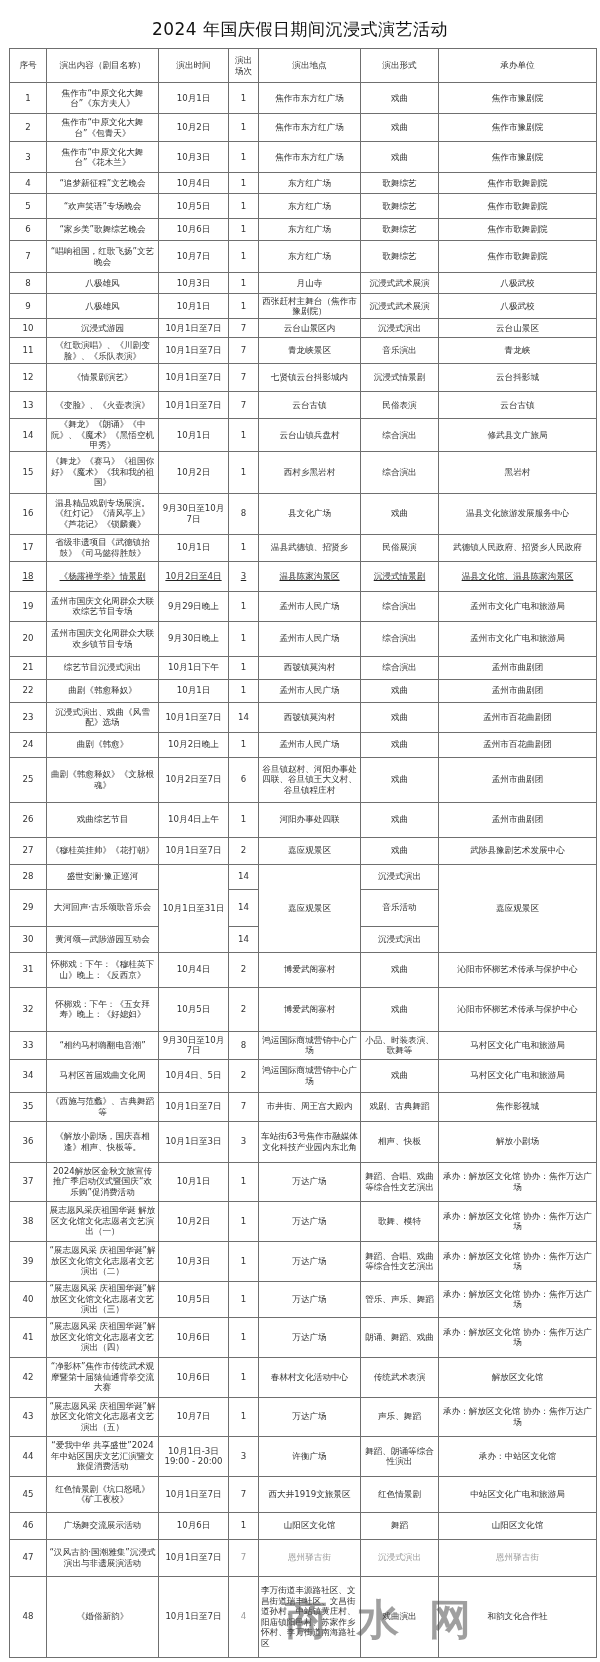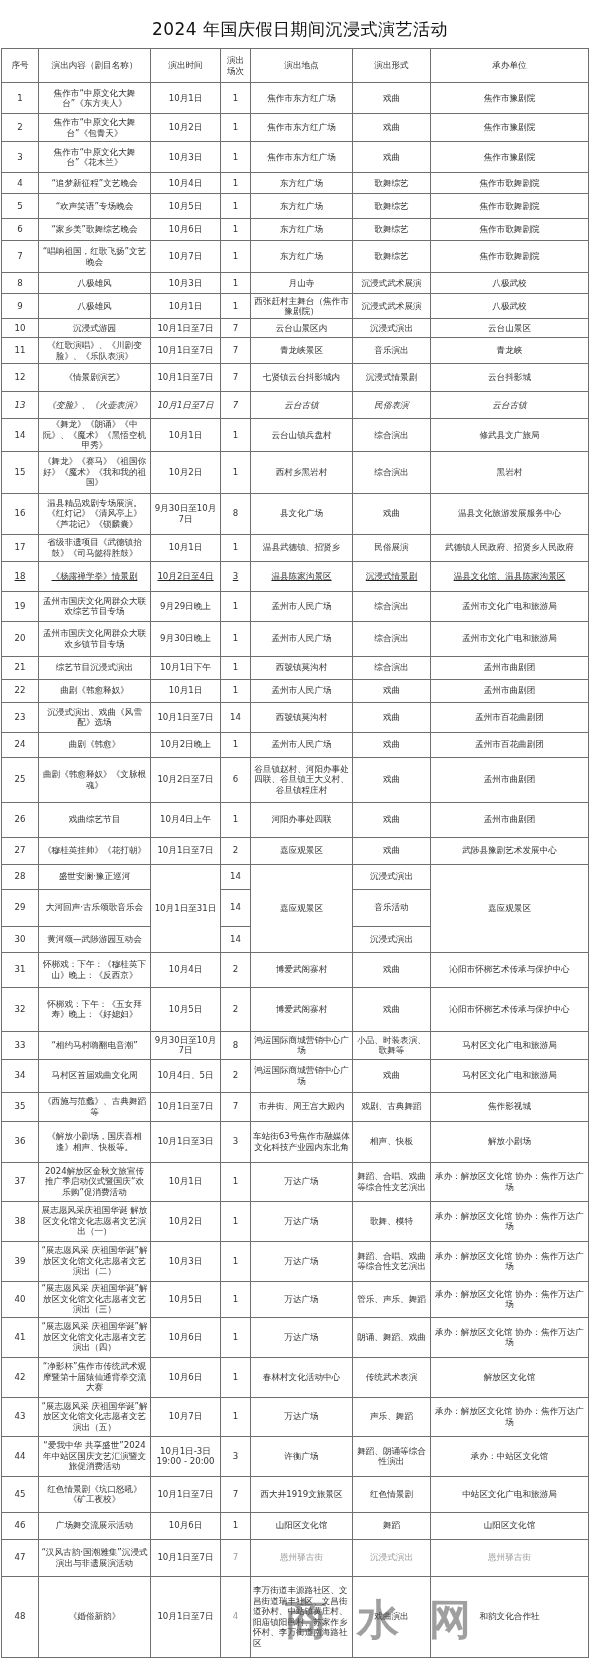--- a/index.html
+++ b/index.html
@@ -6,21 +6,21 @@
   body {
     width: 600px; height: 1662px; position: relative; overflow: hidden;
     font-family: "DejaVu Sans", "Liberation Sans", sans-serif;
     color: #222;
   }
   .title {
     position: absolute; left: 0; top: 18px; width: 600px; text-align: center;
     font-size: 17px; font-weight: normal; color: #111; letter-spacing: 0.5px;
   }
   table.grid {
-    position: absolute; left: 1px; top: 48px; width: 587px;
+    position: absolute; left: 9px; top: 48px; width: 587px;
     border-collapse: collapse; table-layout: fixed;
   }
   table.grid td, table.grid th {
     border: 1px solid #6f6f6f;
     text-align: center; vertical-align: middle;
     font-size: 8.6px; line-height: 10.5px; font-weight: normal;
     padding: 0 2px; color: #333;
     overflow: hidden;
   }
   table.grid th { color: #333; }
@@ -161,21 +161,21 @@
       </tr>
       <tr style="height: 28px;">
         <td>12</td>
         <td>《情景剧演艺》</td>
         <td>10月1日至7日</td>
         <td>7</td>
         <td>七贤镇云台抖影城内</td>
         <td>沉浸式情景剧</td>
         <td>云台抖影城</td>
       </tr>
-      <tr style="height: 27px; font-style: italic;">
+      <tr style="height: 27px;">
         <td>13</td>
         <td>《变脸》、《火壶表演》</td>
         <td>10月1日至7日</td>
         <td>7</td>
         <td>云台古镇</td>
         <td>民俗表演</td>
         <td>云台古镇</td>
       </tr>
       <tr style="height: 28px;">
         <td>14</td>

